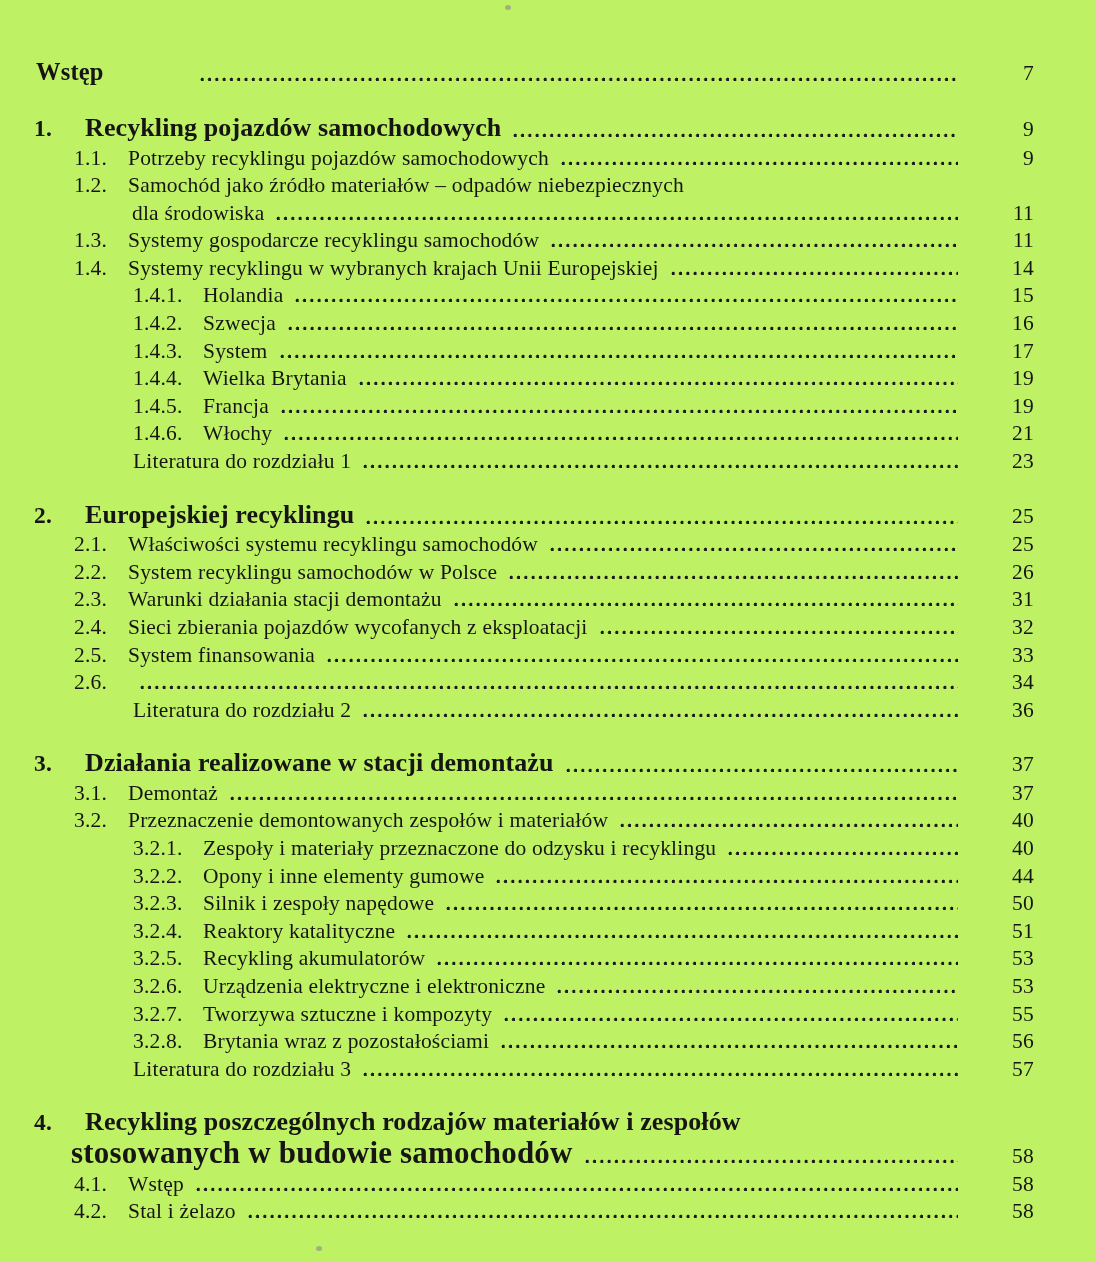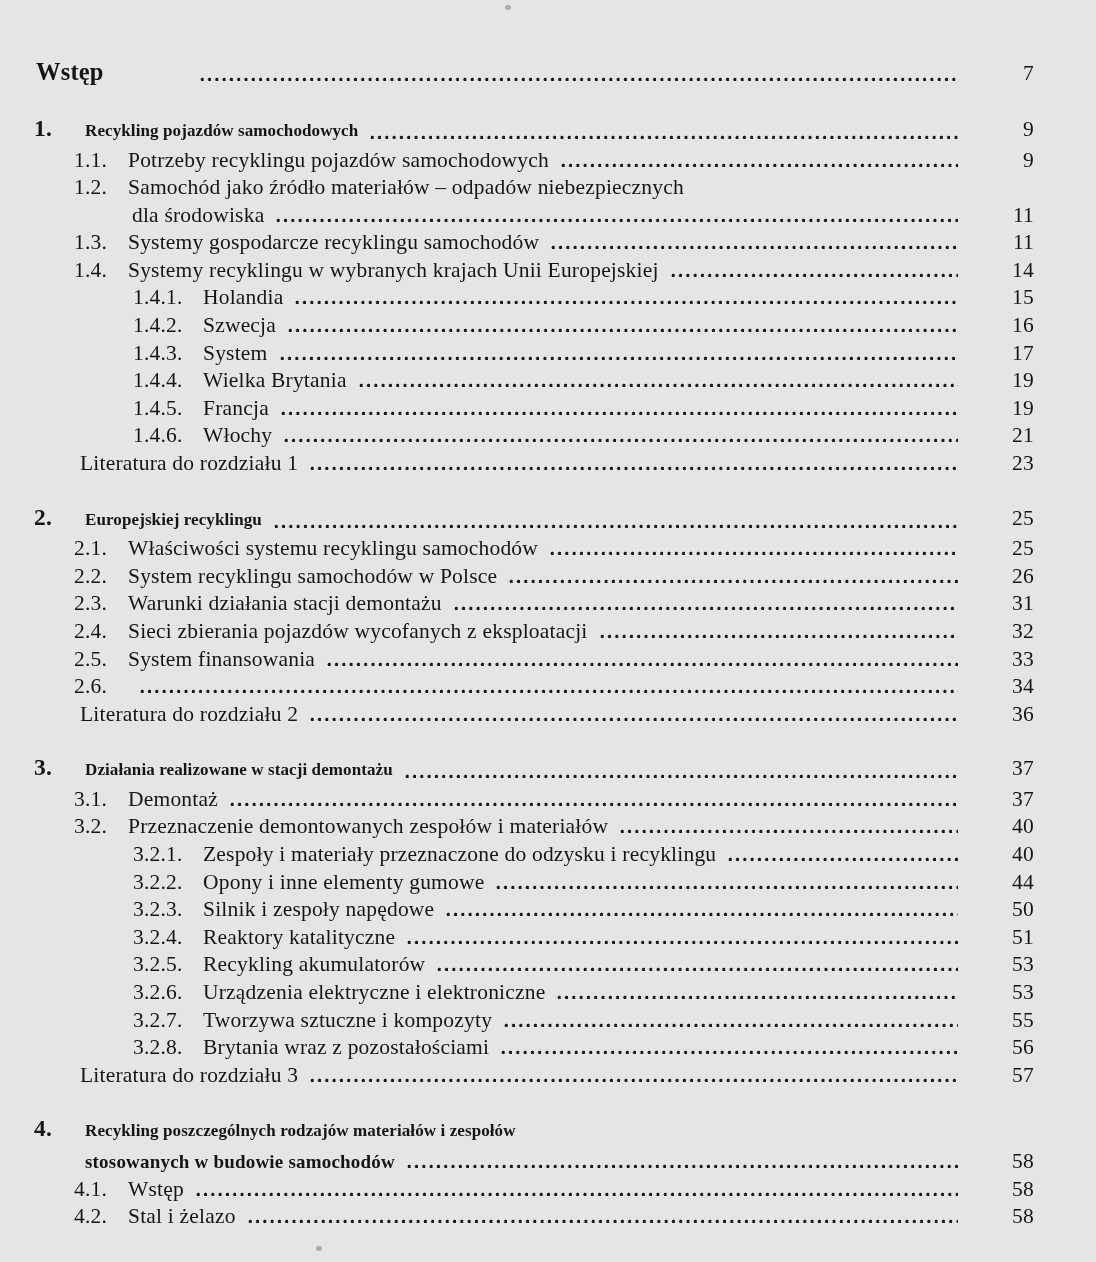--- a/index.html
+++ b/index.html
@@ -6,21 +6,21 @@
   html, body { background: #ffffff; }
   body {
     width: 1096px; height: 1262px;
     position: relative;
     overflow: hidden;
     font-family: "Liberation Serif", "DejaVu Serif", serif;
     color: #171514;
   }
   .page {
     width: 100%; height: 100%;
-    background: #e5e5e5;
+    background: #bef264;
     padding: 56px 62px 0 34px;
   }
   .row {
     display: flex;
     align-items: baseline;
     line-height: 27.6px;
     font-size: 21.5px;
     letter-spacing: 0.2px;
   }
   .num { flex: none; white-space: nowrap; }
@@ -38,29 +38,29 @@
   .nodots .leader { background: none; }
   .pg { flex: none; width: 68px; text-align: right; font-size: 21.5px; font-weight: normal; }
 
   
   .lv-wstep { line-height: 31px; }
   .lv-wstep .title { margin-left: 2px; font-weight: bold; font-size: 24.5px; }
   .lv-wstep .leader { margin-left: 96px; }
 
   .lv-chapter { line-height: 30.5px; }
   .lv-chapter .num { width: 51px; font-weight: bold; font-size: 23.5px; }
-  .lv-chapter .title { font-weight: bold; font-size: 17px; letter-spacing: 0.1px; }
+  .lv-chapter .title { font-weight: bold; font-size: 26px; letter-spacing: 0.1px; }
 
   .lv-s1 .num { margin-left: 40px; width: 54px; }
   .lv-s2 .num { margin-left: 99px; width: 70px; }
-  .lv-lit .title { margin-left: 46px; }
+  .lv-lit .title { margin-left: 99px; }
   .lv-cont1 .title { margin-left: 98px; }
 
   .lv-contch { line-height: 29px; }
-  .lv-contch .title { margin-left: 51px; font-weight: bold; font-size: 19px; }
+  .lv-contch .title { margin-left: 37px; font-weight: bold; font-size: 31px; }
 
   .gap-before { margin-top: 24px; }
 
   .speck {
     position: absolute;
     width: 6px; height: 5px;
     background: #8d8d8d;
     border-radius: 50%;
     opacity: 0.65;
   }

